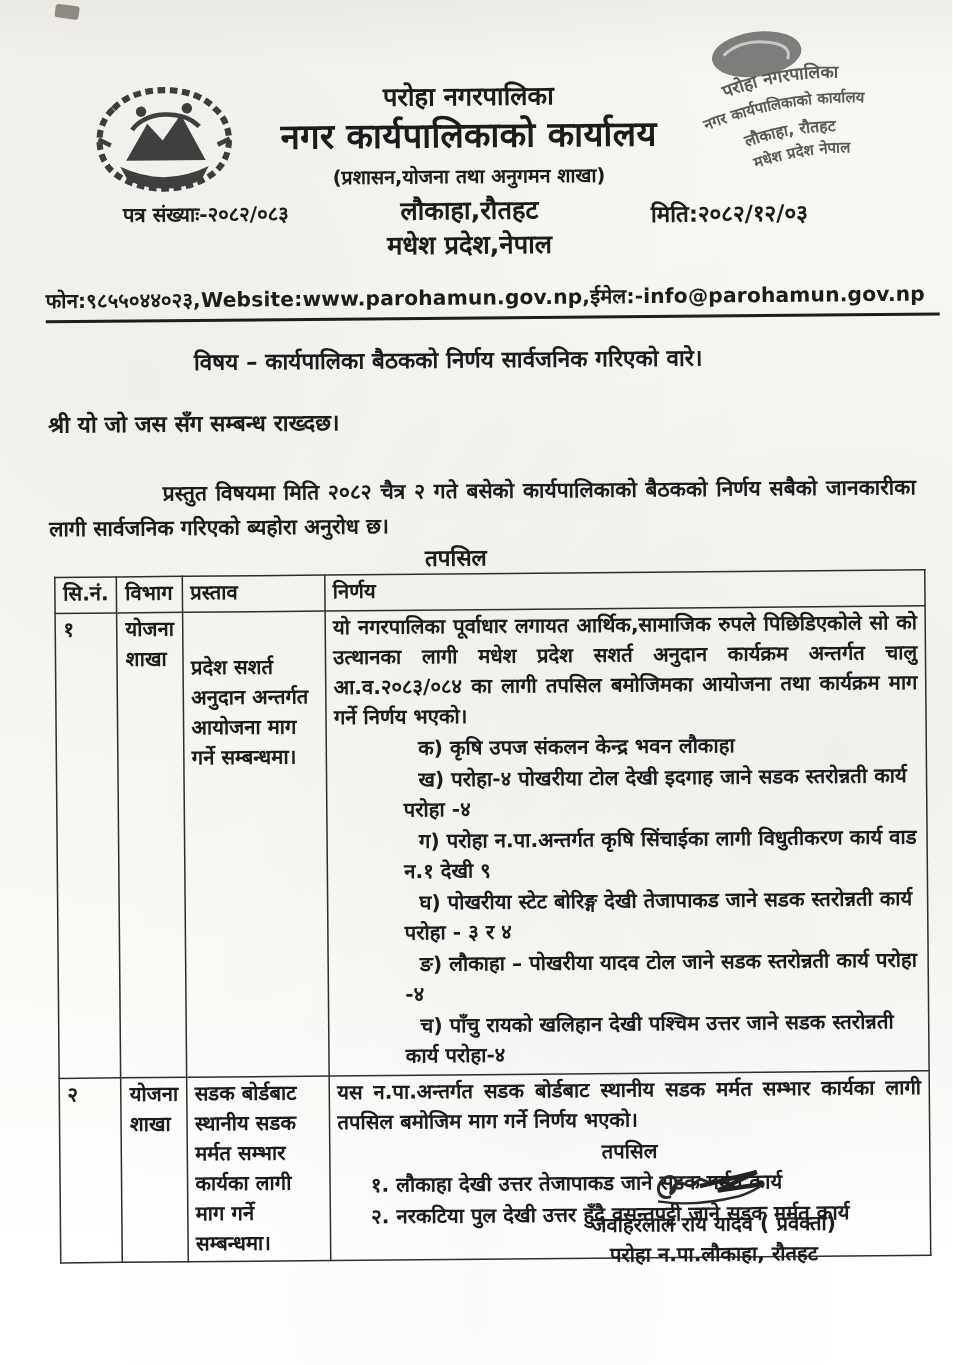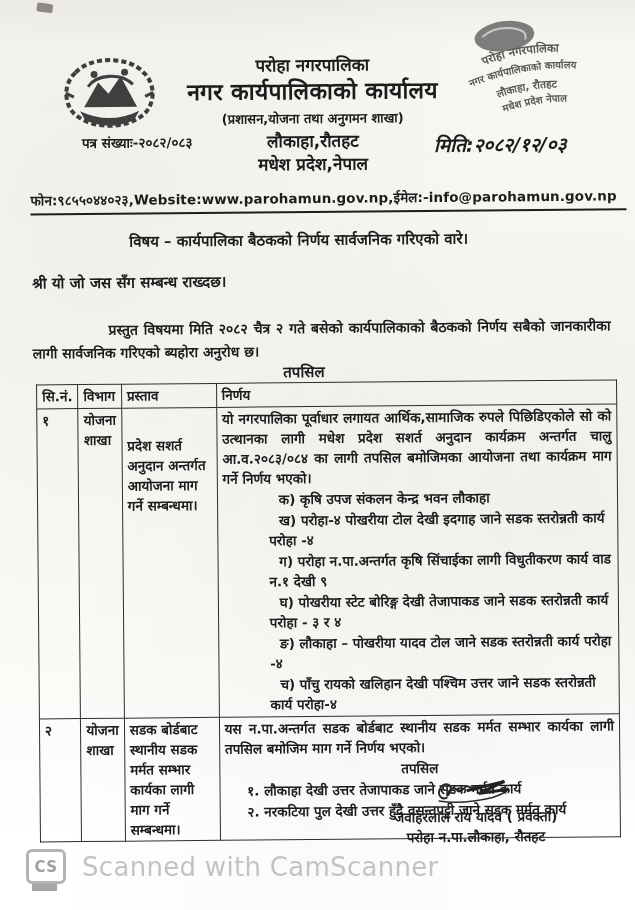--- a/index.html
+++ b/index.html
@@ -24,21 +24,21 @@
   .emblem{position:absolute;left:56px;top:50px;width:112px;height:98px;}
 
   .head-center{position:absolute;left:150px;top:56px;width:330px;text-align:center;line-height:1.15;}
   .org-name{font-size:17px;font-weight:700;}
   .office-name{font-size:23px;font-weight:700;margin-top:2px;letter-spacing:.2px;}
   .branch{font-size:13px;font-weight:700;margin-top:8px;}
   .place{font-size:17px;font-weight:700;margin-top:5px;}
   .province{font-size:17px;font-weight:700;margin-top:4px;}
 
   .letter-no{position:absolute;left:84px;top:132px;font-size:13.5px;font-weight:700;}
-  .date-line{position:absolute;left:436px;top:133px;font-size:19px;font-weight:700;font-style:italic;}
+  .date-line{position:absolute;left:436px;top:133px;font-size:15px;font-weight:700;}
 
   .stamp{position:absolute;left:423px;top:0px;width:202px;height:132px;transform:rotate(-7deg);opacity:.92;}
 
   .contact{
     position:absolute;left:32px;top:189px;width:596px;
     font-size:13.5px;font-weight:700;white-space:nowrap;
     border-bottom:2px solid #1d1d1d;padding-bottom:4px;letter-spacing:.1px;
   }
 
   .subject{position:absolute;left:20px;top:229px;width:560px;text-align:center;font-size:15px;font-weight:700;}
@@ -190,19 +190,13 @@
       <svg width="86" height="28" viewBox="0 0 86 28">
         <path d="M14,20 C8,22 4,16 8,10 C12,4 20,6 18,13 C17,17 12,21 16,14 C22,5 26,18 32,10 C36,5 38,14 44,9" fill="none" stroke="#2a2a2a" stroke-width="2" stroke-linecap="round"></path>
         <path d="M34,13 L72,4 L46,16 L76,12" fill="none" stroke="#222222" stroke-width="3"></path>
         <path d="M6,23 Q30,27 60,20 Q70,17 76,12" fill="none" stroke="#2a2a2a" stroke-width="1.6"></path>
       </svg>
       <div>जवाहरलाल राय यादव ( प्रवक्ता)</div>
       <div>परोहा न.पा.लौकाहा, रौतहट</div>
     </div>
   </div>
 
-  <div class="cam-bar">
-    <div class="cs-box">
-      <span>CS</span>
-    </div>
-    <div class="cs-text">Scanned with CamScanner</div>
-  </div>
 </div>
 
 </body></html>

